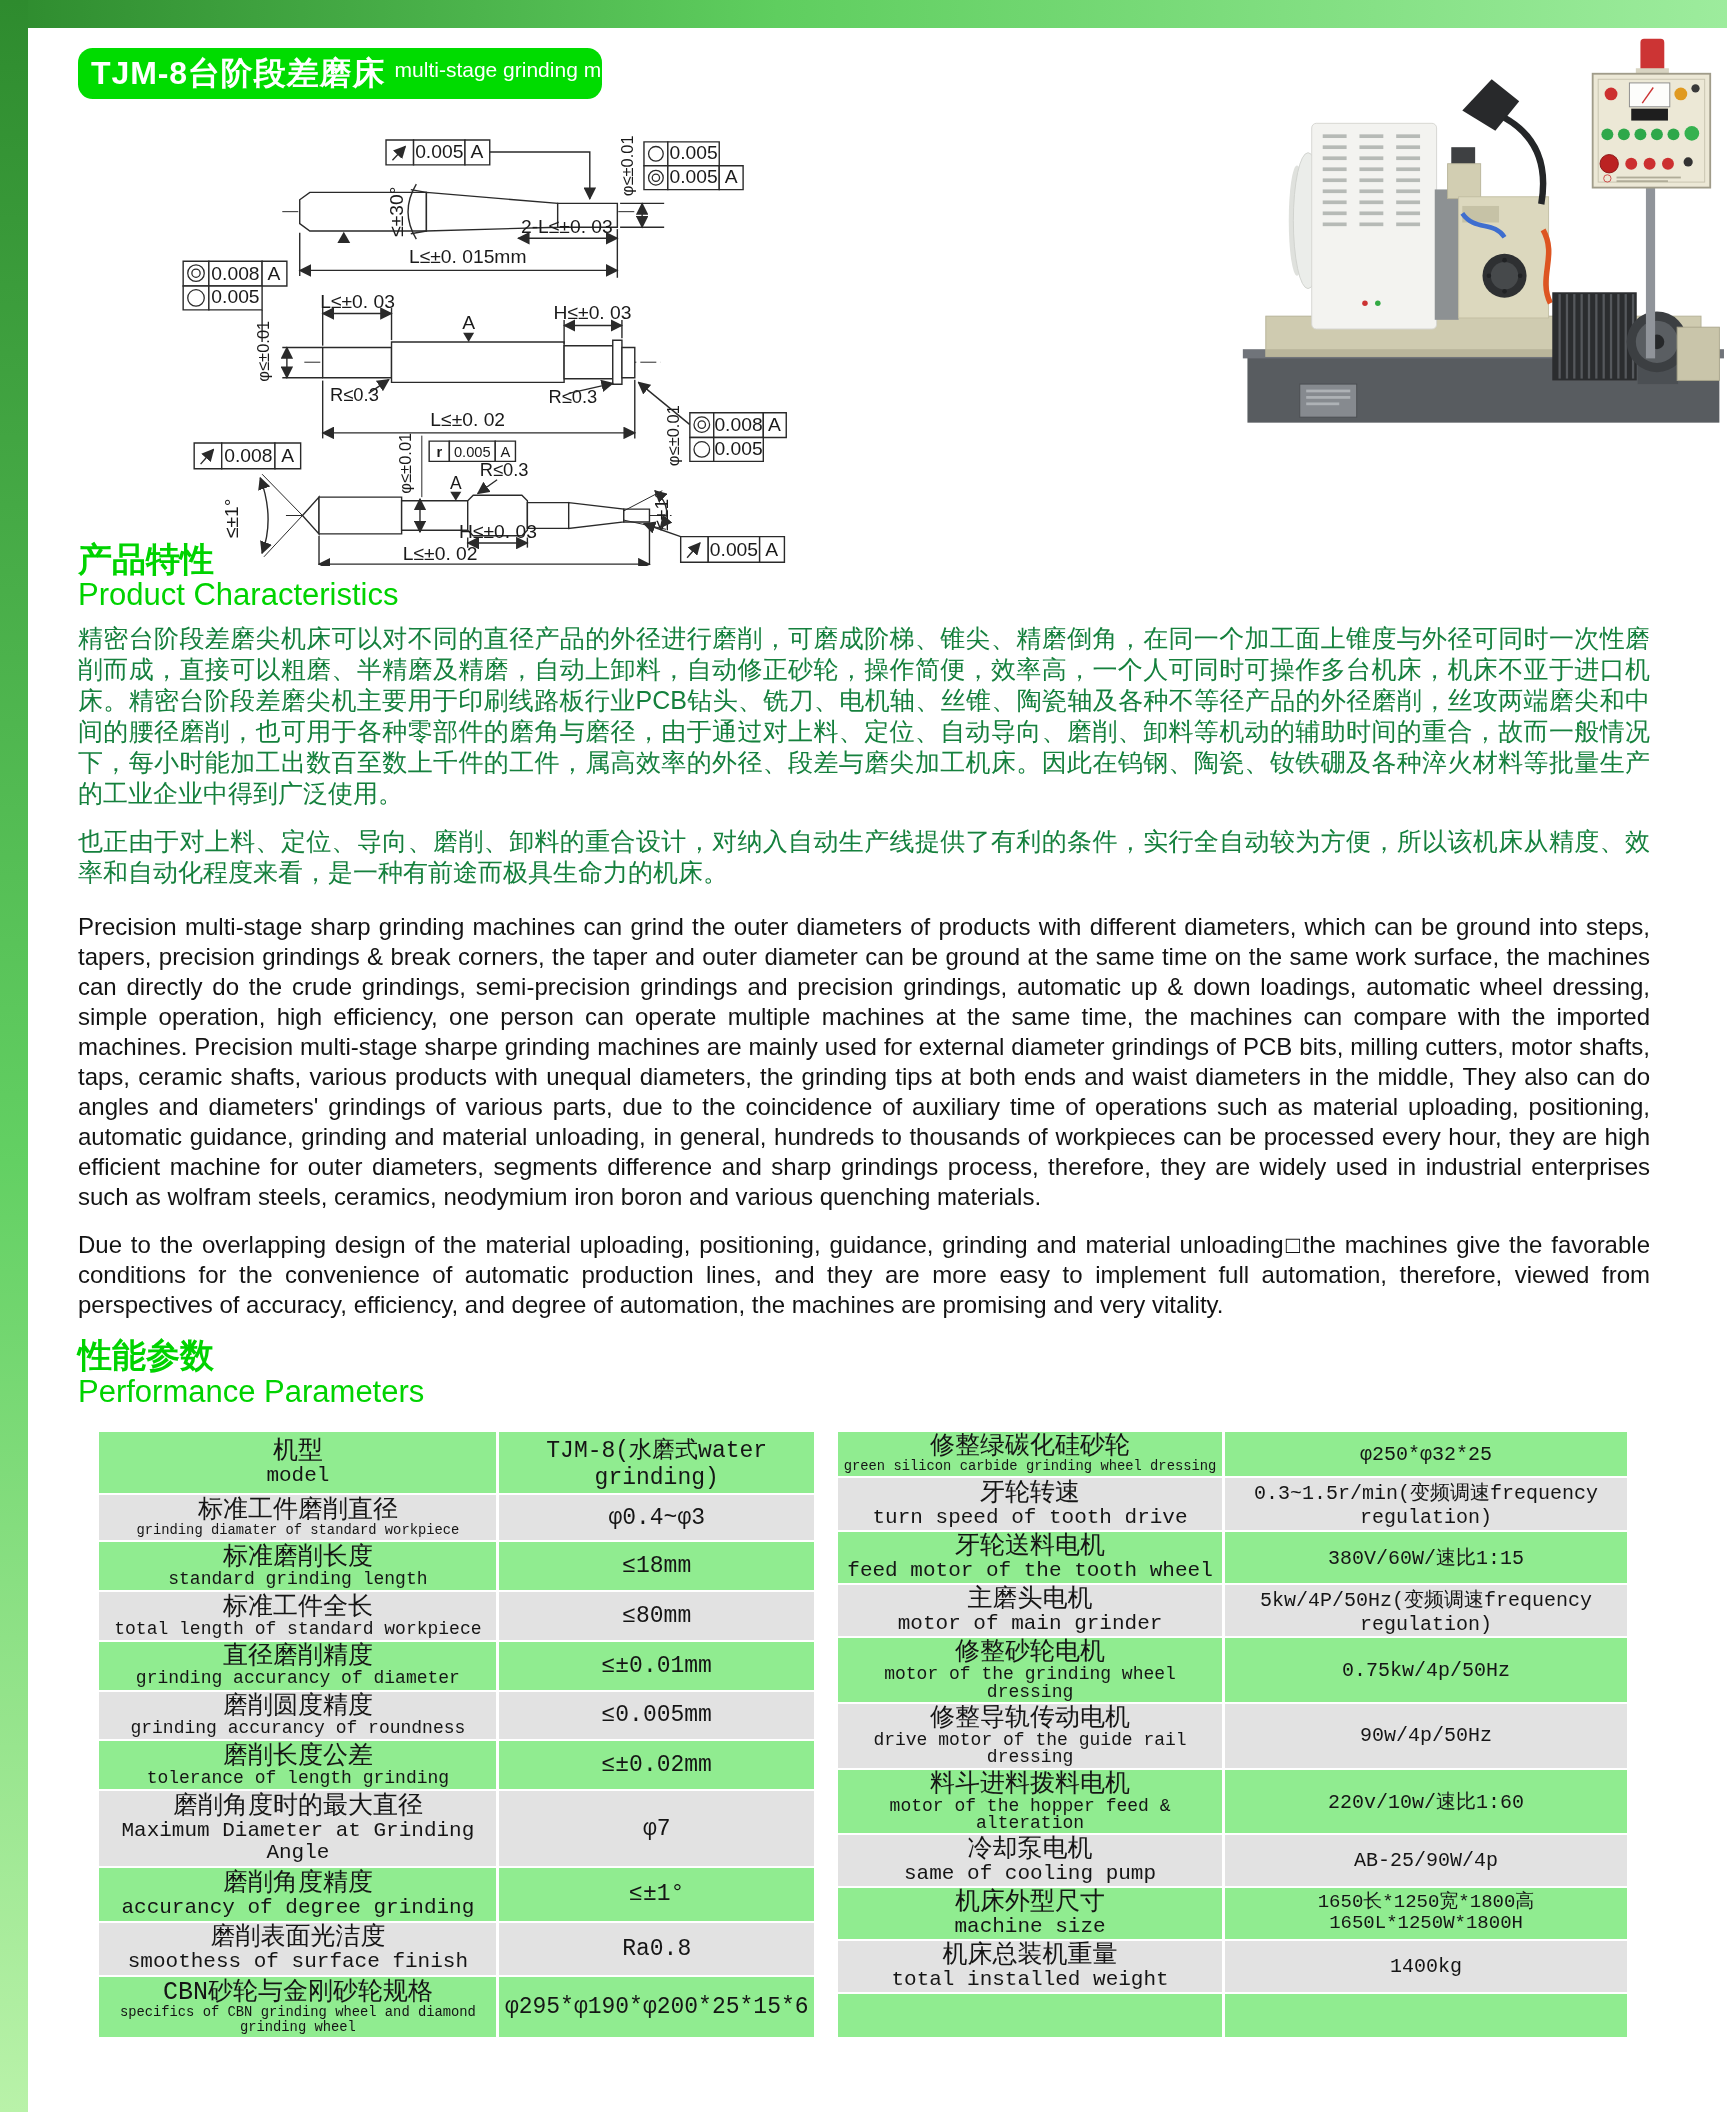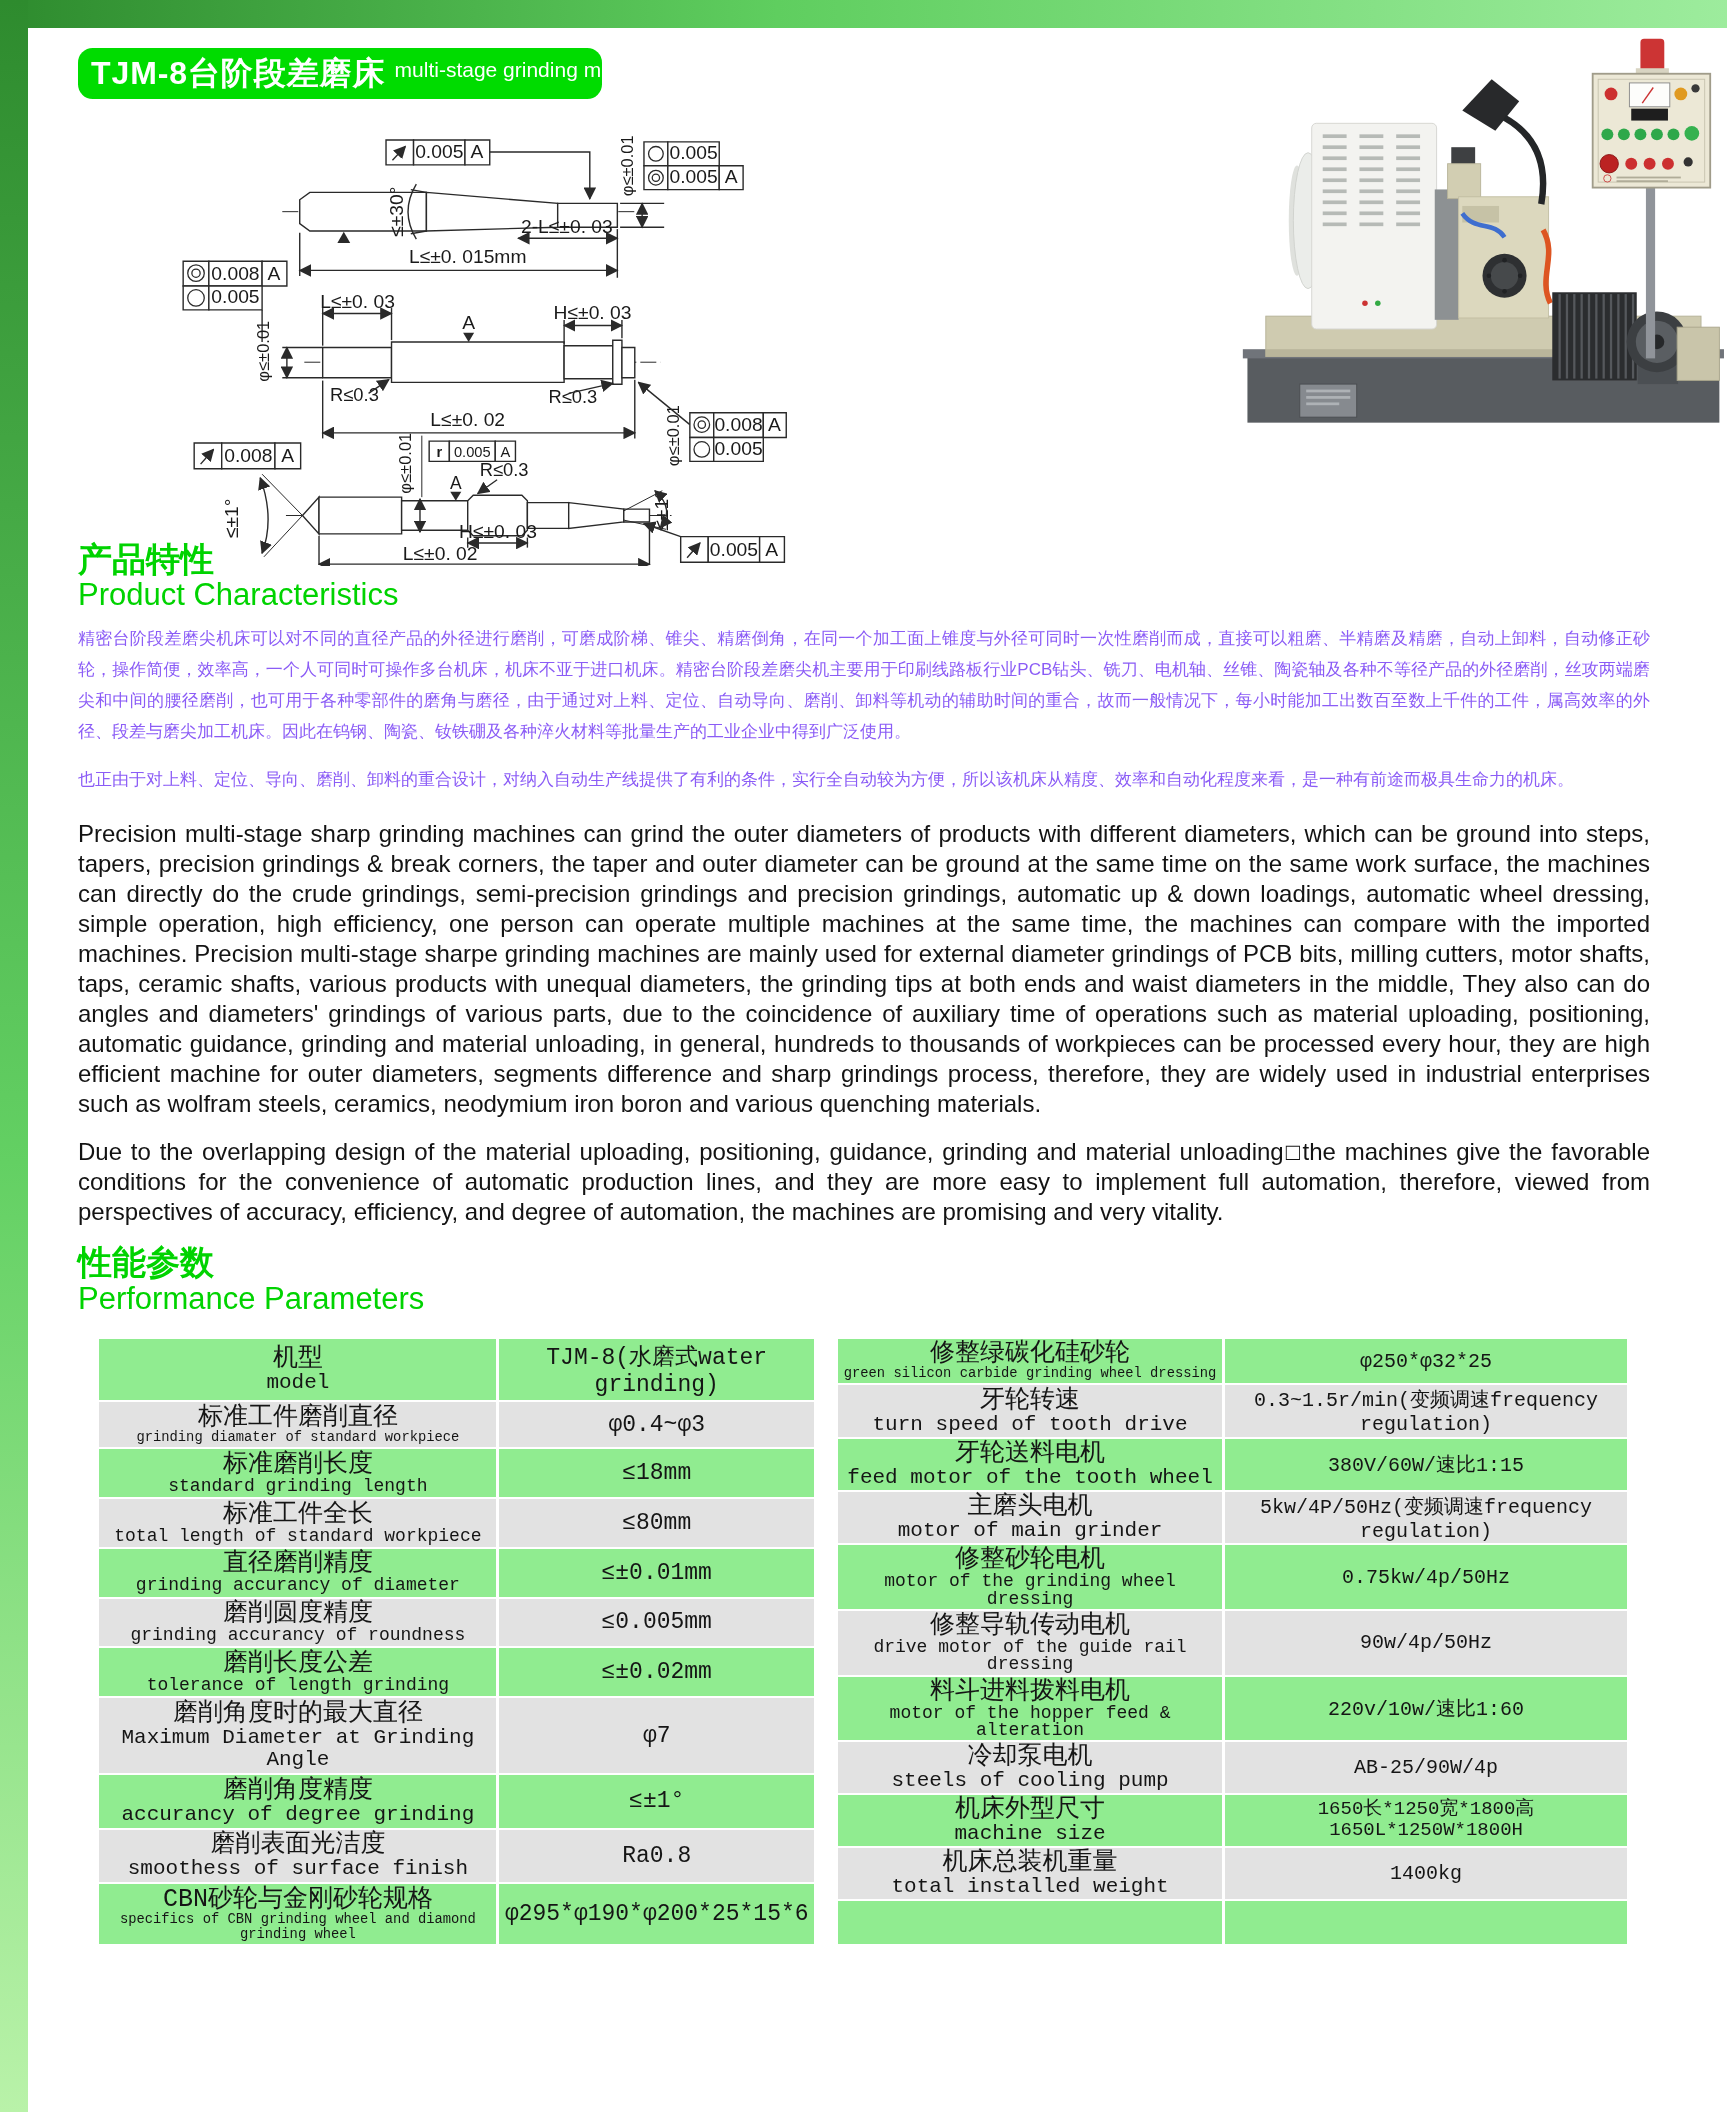--- a/index.html
+++ b/index.html
@@ -16,21 +16,21 @@
     background:#00dc00;border-radius:14.7px;display:flex;align-items:center;
     padding:0 13px;white-space:nowrap;box-sizing:border-box;
   }
   .banner .t-cn{color:#fff;font-size:32px;font-weight:bold;letter-spacing:0.9px;}
   .banner .t-en{color:#fff;font-size:21px;margin-left:9.2px;margin-bottom:7.3px;}
   .drawing-wrap{position:absolute;left:73px;top:96px;width:716px;height:470px;}
   .photo-wrap{position:absolute;left:1047px;top:26px;width:680px;height:404px;}
   .content{position:absolute;left:78px;top:542px;width:1572px;}
   h1.cn{font-size:34px;font-weight:bold;color:#00d300;margin:0;line-height:1.05;}
   h2.en{font-size:31px;font-weight:normal;color:#00d300;margin:1.8px 0 11px 0;line-height:1.05;}
-  p.cnp{font-size:17px;line-height:31px;text-align:justify;margin:0 0 16.5px 0;color:#8b5cf6;}
+  p.cnp{font-size:25px;line-height:31px;text-align:justify;margin:0 0 16.5px 0;color:#15803d;}
   p.enp{font-size:24px;line-height:30px;text-align:justify;margin:0 0 18.4px 0;color:#131313;}
   .tables{display:flex;gap:18px;margin-left:18.4px;margin-top:22px;font-family:Liberation Mono, monospace;}
   table.ptable{border-collapse:separate;border-spacing:3.7px 2.8px;}
   table.ptable td{height:42px;text-align:center;vertical-align:middle;padding:0.9px 5.5px;}
   td.g{background:#90ec90;}
   td.e{background:#e2e2e2;}
   .lt td.lbl{width:386px;} .lt td.val{width:299px;font-size:23px;}
   .rt td.lbl{width:373px;} .rt td.val{width:391px;font-size:20px;}
   td .cn2{font-size:25px;line-height:27px;}
   td .en2{font-size:18px;line-height:17.4px;}
@@ -522,21 +522,21 @@
         <tr>
           <td class="lbl g">
               <div class="cn2">料斗进料拨料电机</div>
               <div class="en2">motor of the hopper feed &amp; alteration</div>
             </td>
           <td class="val g">220v/10w/速比1:60</td>
         </tr>
         <tr>
           <td class="lbl e">
               <div class="cn2">冷却泵电机</div>
-              <div class="en2 lg">steels of cooling pump</div>
+              <div class="en2 lg">same of cooling pump</div>
             </td>
           <td class="val e">AB-25/90W/4p</td>
         </tr>
         <tr>
           <td class="lbl g">
               <div class="cn2">机床外型尺寸</div>
               <div class="en2 lg">machine size</div>
             </td>
           <td class="val g">
               <div class="v2">1650长*1250宽*1800高</div>

